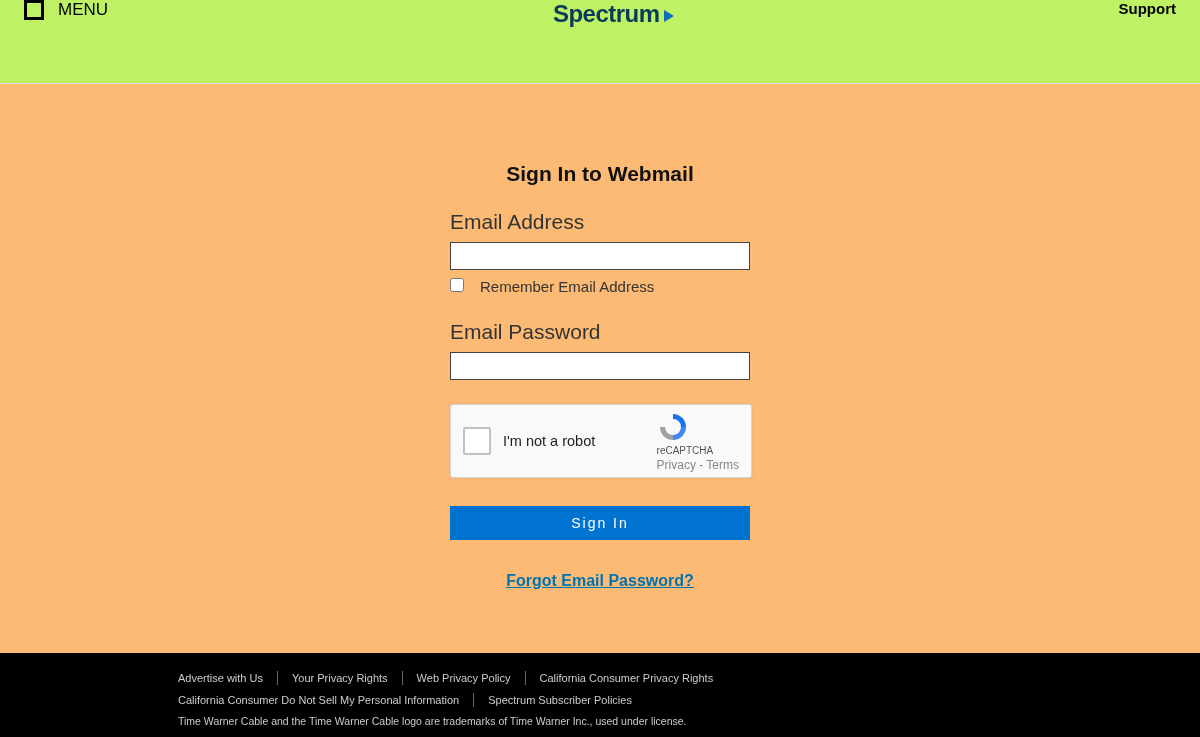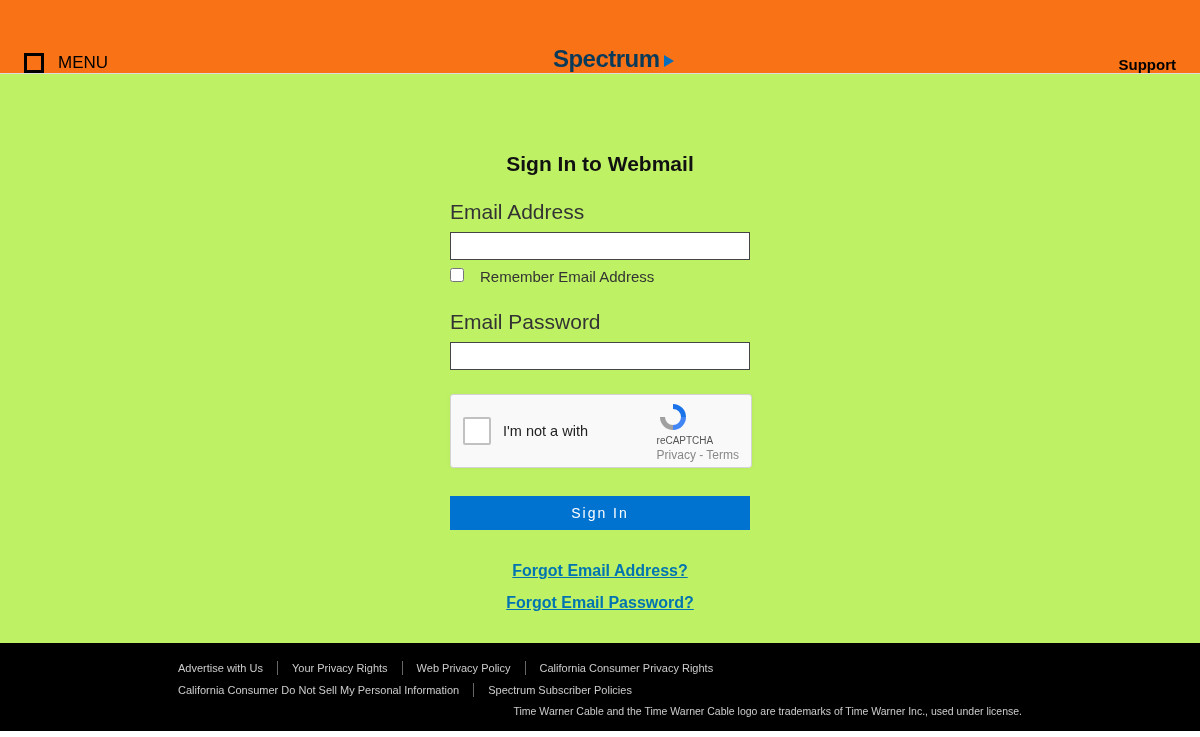--- a/index.html
+++ b/index.html
@@ -1,44 +1,44 @@
 <!DOCTYPE html>
 <html><head>
 <meta charset="utf-8">
 <style>
   * { box-sizing: border-box; margin: 0; padding: 0; }
   html, body { width: 1200px; height: 737px; font-family: Arial, Helvetica, sans-serif; background: #fff; }
 
   
   .header {
     display: flex;
-    align-items: flex-end;
+    align-items: flex-start;
     justify-content: space-between;
-    height: 74px;
+    height: 84px;
     padding: 0 24px;
     border-bottom: 1px solid #ddd;
-    background: #f97316;
+    background: #bef264;
   }
   .menu-group { display: flex; align-items: center; gap: 14px; cursor: pointer; }
   .menu-icon { width: 20px; height: 20px; border: 3px solid #000; }
   .menu-label { font-size: 17px; color: #000; }
   .logo { display: flex; align-items: center; gap: 4px; }
   .logo-text { font-size: 24px; font-weight: bold; color: #0a3a5a; letter-spacing: -0.5px; }
   .logo-tri {
     width: 0; height: 0;
     border-top: 6px solid transparent;
     border-bottom: 6px solid transparent;
     border-left: 10px solid #0a6ebd;
     margin-top: 4px;
   }
   .support-link { font-size: 15px; color: #000; text-decoration: none; font-weight: bold; }
 
   
   .main {
-    background: #bef264;
+    background: #fdba74;
     min-height: 569px;
     padding-top: 78px;
     display: flex;
     justify-content: center;
   }
   .form-box { width: 300px; }
   .form-title { font-size: 21px; font-weight: bold; color: #111; text-align: center; margin-bottom: 24px; }
   .field-label { font-size: 21px; color: #333; margin-bottom: 8px; display: block; }
   .text-input {
     width: 100%;
@@ -110,21 +110,21 @@
     color: #ccc;
     padding: 18px 0 14px;
     font-size: 11px;
   }
   .footer-inner { width: 844px; margin: 0 auto; }
   .footer-row { display: flex; flex-wrap: wrap; align-items: center; margin-bottom: 8px; }
   .footer-item { padding: 0 14px; border-right: 1px solid #666; line-height: 14px; }
   .footer-item:first-child { padding-left: 0; }
   .footer-item.last { border-right: none; }
   .footer-item a { color: #ccc; text-decoration: none; }
-  .footer-trademark { font-size: 10.5px; color: #ccc; margin-top: 4px; text-align: right; }
+  .footer-trademark { font-size: 10.5px; color: #ccc; margin-top: 4px; }
 </style>
 </head>
 <body>
 
 <div class="header">
   <div class="menu-group">
     <div class="menu-icon"></div>
     <span class="menu-label">MENU</span>
   </div>
   <div class="logo">
@@ -144,37 +144,36 @@
     <div class="remember-row">
       <input type="checkbox" style="">
       <label>Remember Email Address</label>
     </div>
 
     <label class="field-label">Email Password</label>
     <input type="password" class="text-input" value="" style="">
 
     <div class="recaptcha">
       <div class="recaptcha-check"></div>
-      <span class="recaptcha-label">I'm not a with</span>
+      <span class="recaptcha-label">I'm not a robot</span>
       <div class="recaptcha-right">
         <div class="recaptcha-icon">
           <svg width="32" height="32" viewBox="0 0 32 32">
             <path d="M16 3 A13 13 0 0 1 29 16 L24 16 A8 8 0 0 0 16 8 Z" fill="#1a73e8"></path>
             <path d="M29 16 A13 13 0 0 1 16 29 L16 24 A8 8 0 0 0 24 16 Z" fill="#4285f4"></path>
             <path d="M16 29 A13 13 0 0 1 3 16 L8 16 A8 8 0 0 0 16 24 Z" fill="#a0a0a0"></path>
           </svg>
         </div>
         <span class="recaptcha-brand">reCAPTCHA</span>
         <span class="recaptcha-legal">Privacy - Terms</span>
       </div>
     </div>
 
     <button class="signin-btn">Sign In</button>
 
-    <a href="#" class="forgot-link">Forgot Email Address?</a>
     <a href="#" class="forgot-link">Forgot Email Password?</a>
   </div>
 </div>
 
 <div class="footer">
   <div class="footer-inner">
     <div class="footer-row">
       <span class="footer-item"><a href="#">Advertise with Us</a></span>
       <span class="footer-item"><a href="#">Your Privacy Rights</a></span>
       <span class="footer-item"><a href="#">Web Privacy Policy</a></span>

